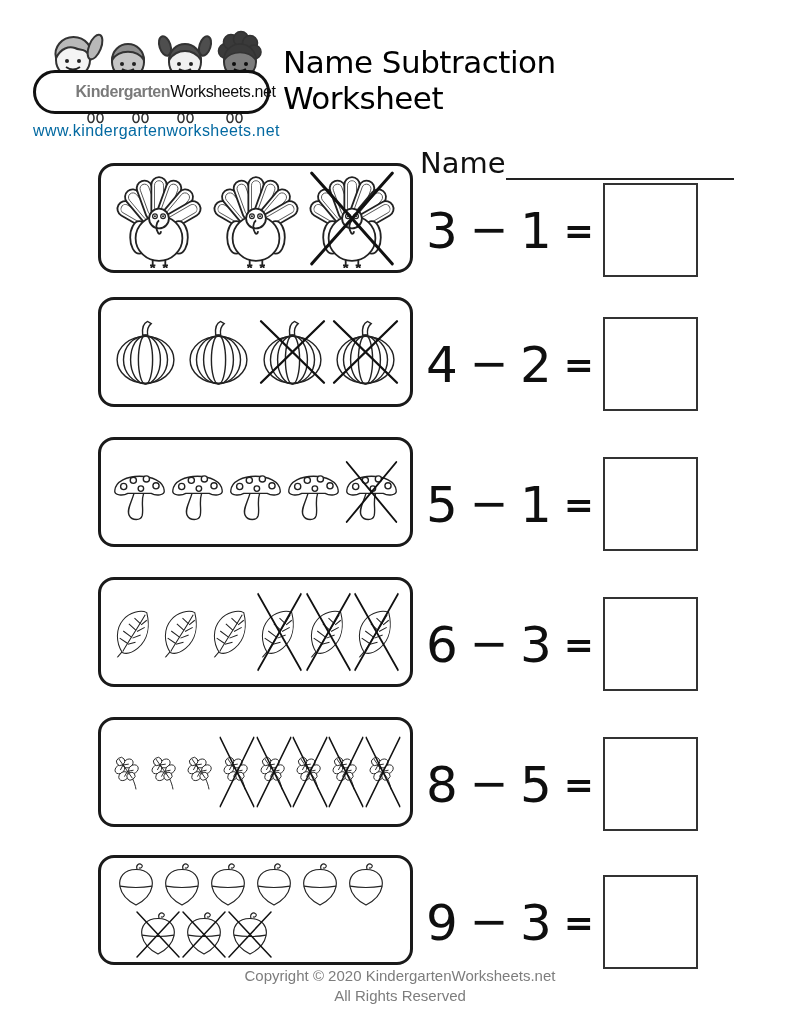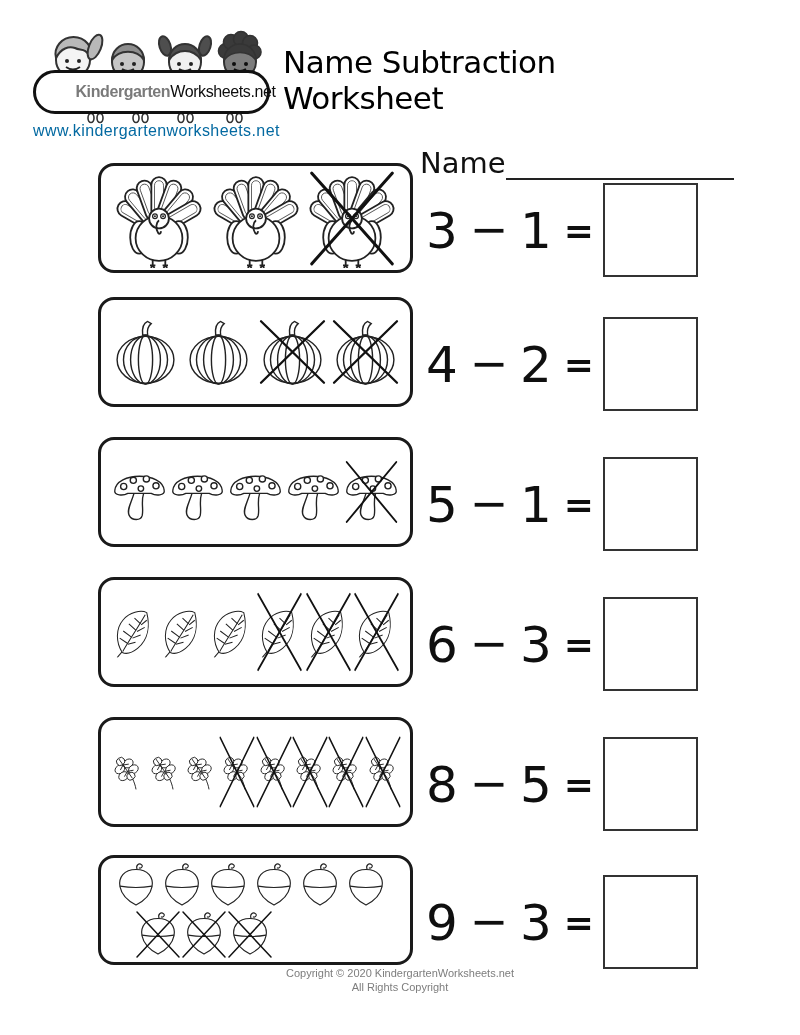--- a/index.html
+++ b/index.html
@@ -52,21 +52,21 @@
             display:flex;align-items:center;justify-content:space-between;
             font-family:"DejaVu Sans","Liberation Sans",sans-serif;color:#0f0f0f;}
   .eq-num{font-size:50px;line-height:1;}
   .eq-minus{font-size:46px;line-height:1;margin-top:-4px;}
   .eq-equals{font-size:36px;font-weight:700;line-height:1;}
   .answer-box{position:absolute;left:603px;top:20px;width:95px;height:94px;
               border:2px solid #333;background:#fff;box-sizing:border-box;}
 
   
   .footer{position:absolute;left:0;top:966px;width:800px;text-align:center;
-          color:#7d7d7d;font-size:11px;line-height:1.3;}
+          color:#7d7d7d;font-size:15px;line-height:1.3;}
 
   .hidden-defs{position:absolute;width:0;height:0;overflow:hidden;}
 
   .ink-line{stroke:#222;stroke-width:2;fill:none;}
   .ink-fill{stroke:#222;stroke-width:2;fill:#fff;}
 </style>
 </head>
 <body>
 
 <svg class="hidden-defs" aria-hidden="true">
@@ -526,16 +526,16 @@
       <span class="eq-num">9</span>
       <span class="eq-minus">−</span>
       <span class="eq-num">3</span>
       <span class="eq-equals">=</span>
     </div>
     <div class="answer-box"></div>
   </div>
 
   <div class="footer">
     <div>Copyright © 2020 KindergartenWorksheets.net</div>
-    <div>All Rights Copyright</div>
+    <div>All Rights Reserved</div>
   </div>
 
 </div>
 
 </body></html>

